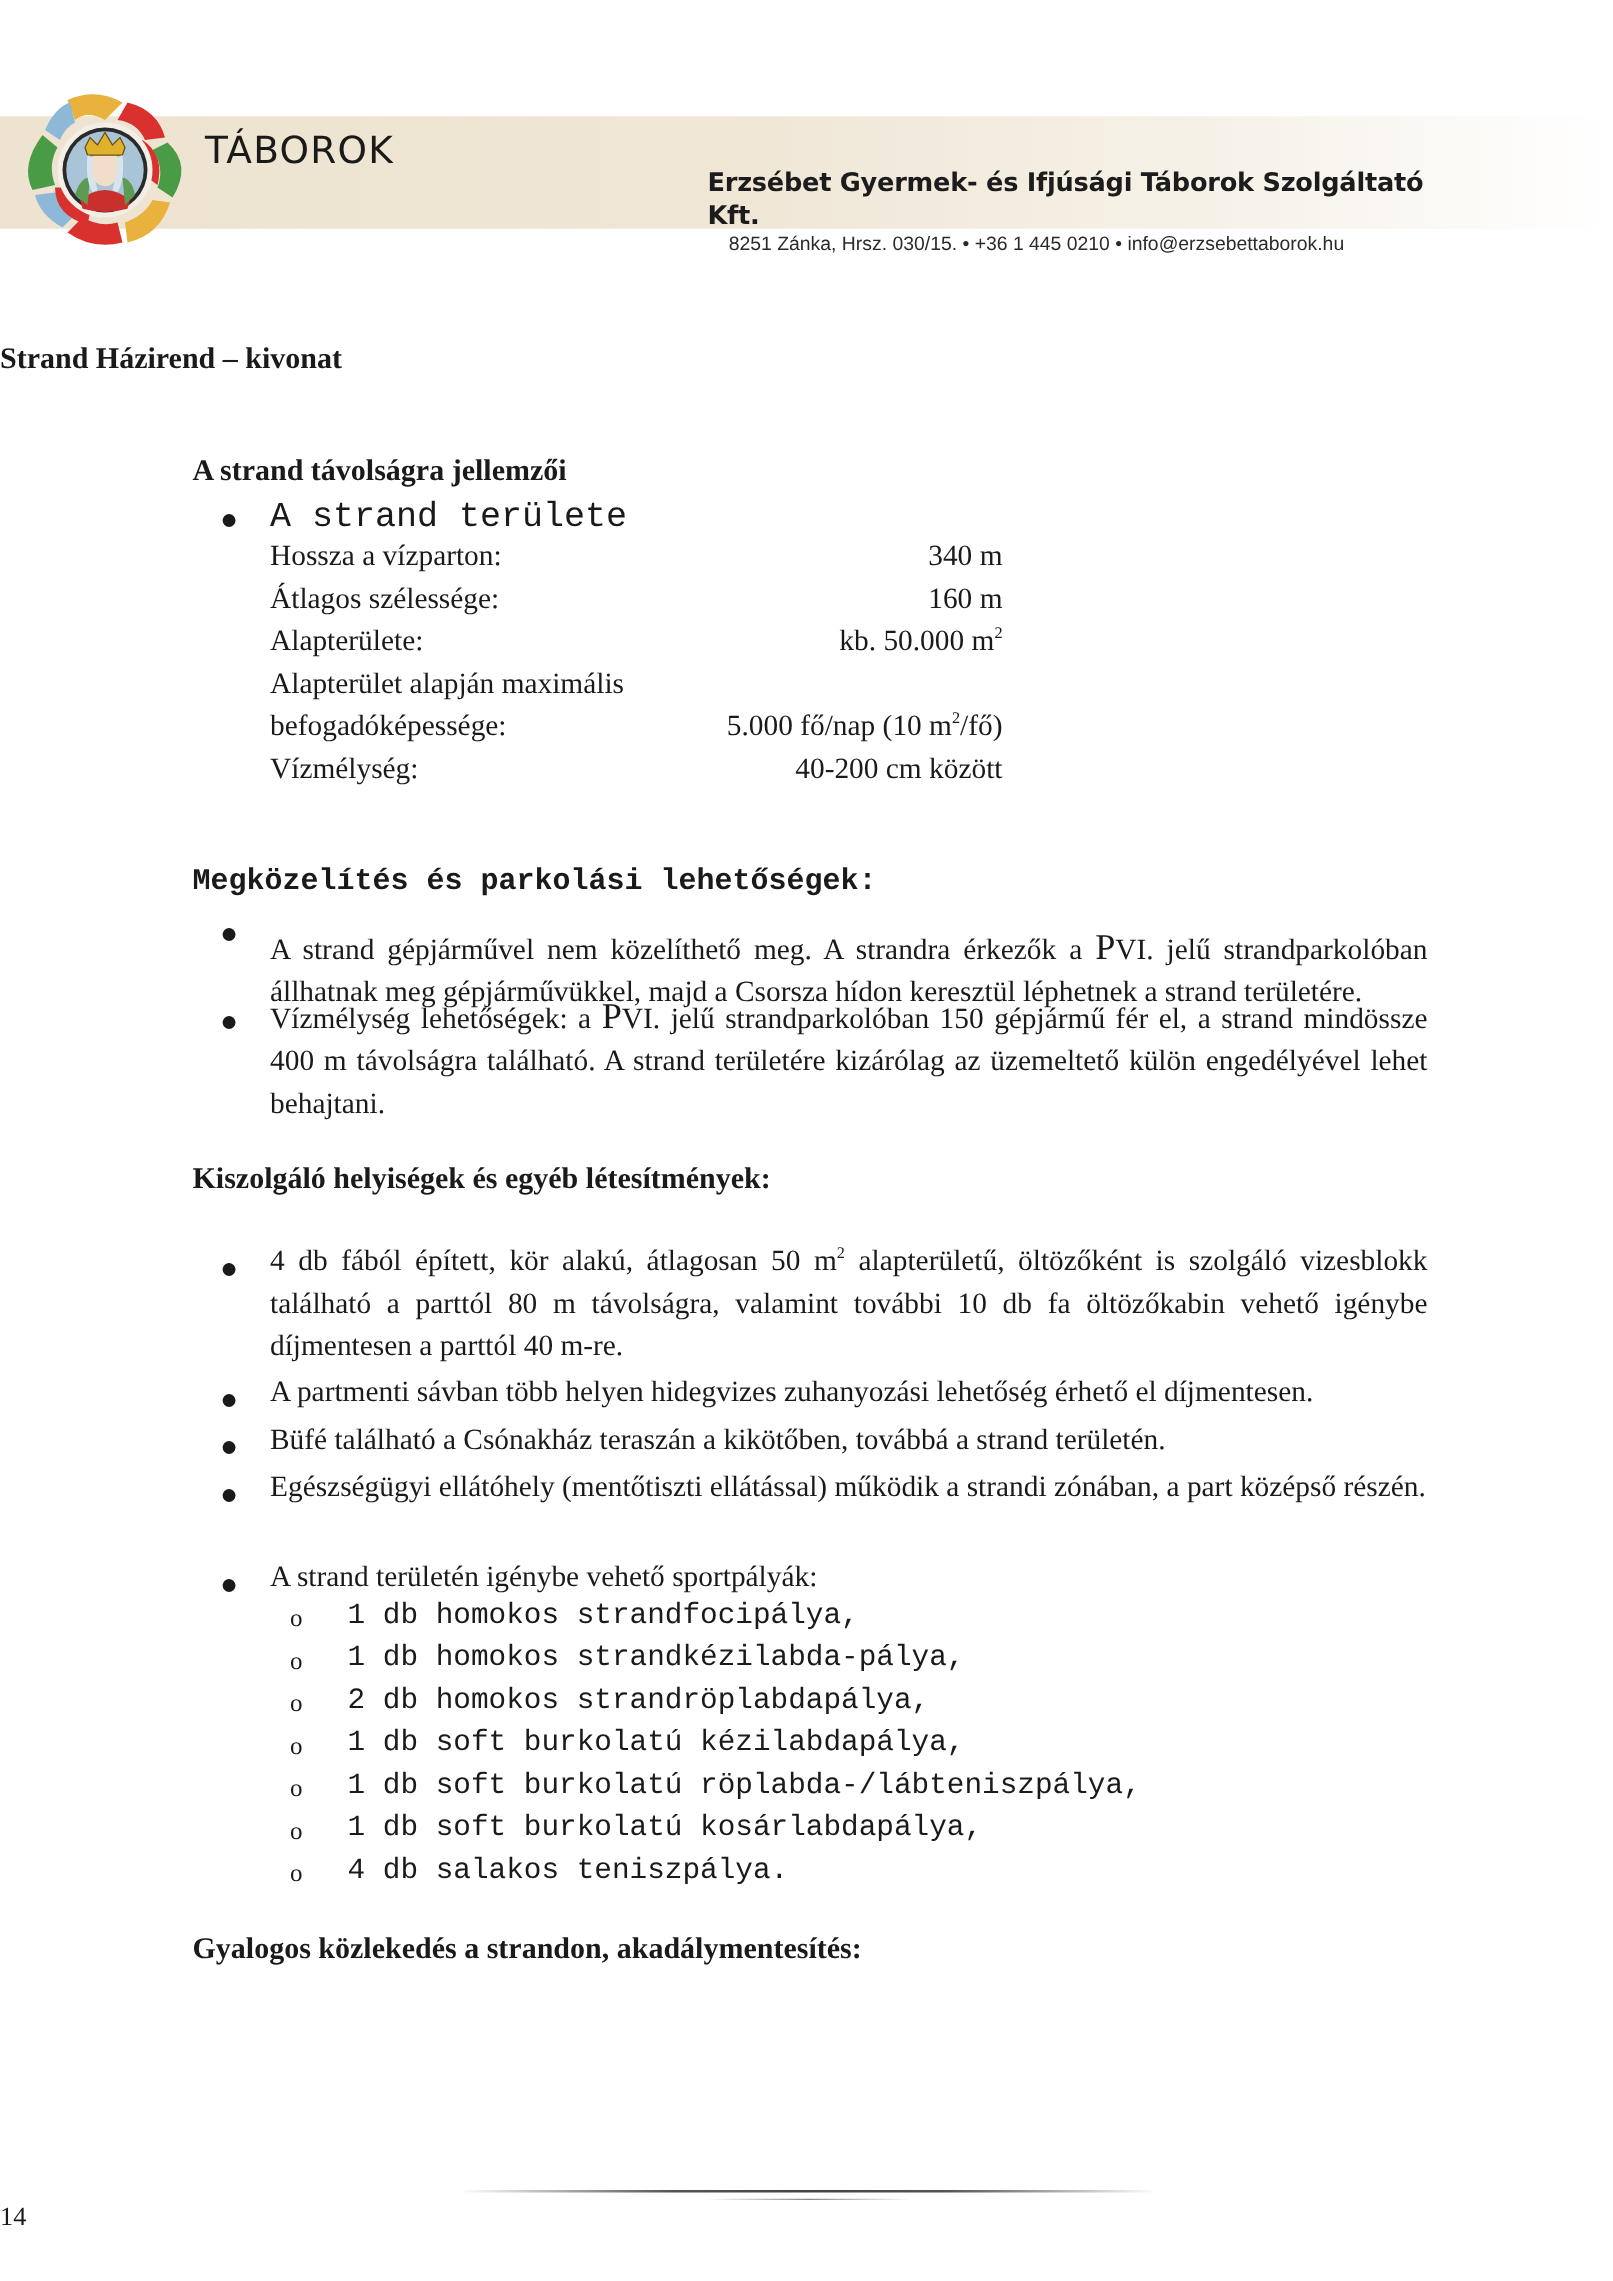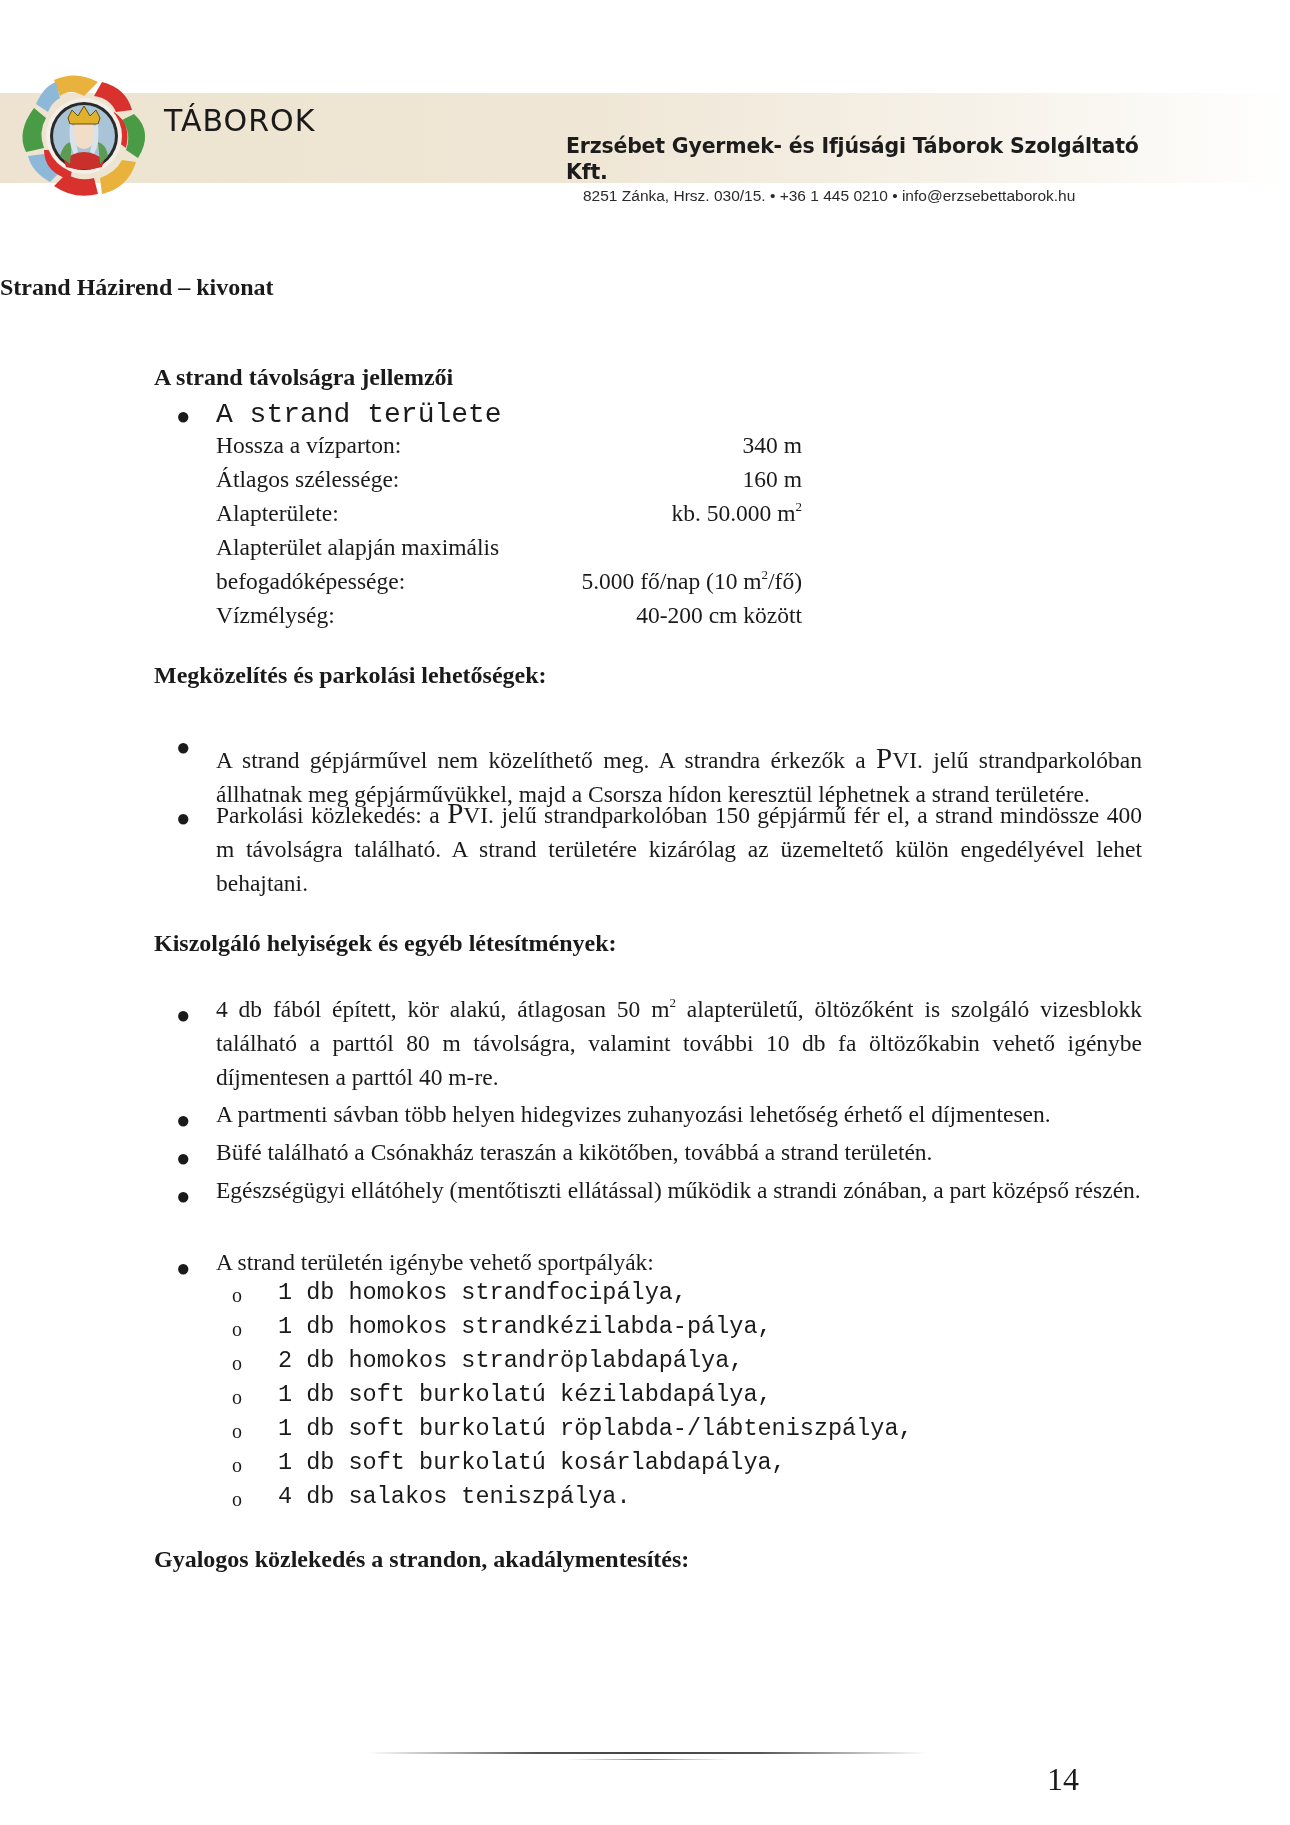--- a/index.html
+++ b/index.html
@@ -35,21 +35,21 @@
   .para { position: absolute; left: 216px; width: 926px; font-size: 23.5px; line-height: 34px; text-align: justify; }
   .para .bigp { font-size: 29px; }
 
   .sub-bullet { position: absolute; left: 232px; font-size: 20px; }
   .sub-text { position: absolute; left: 278px; font-size: 23.5px; font-family: Liberation Mono, monospace; }
 
   .footer-line { position: absolute; left: 368px; top: 1752px; width: 558px; height: 2px;
     background: linear-gradient(to right, rgba(80,80,80,0) 0%, #555 30%, #444 50%, #555 70%, rgba(80,80,80,0) 100%); }
   .footer-line2 { position: absolute; left: 565px; top: 1759px; width: 165px; height: 1px;
     background: linear-gradient(to right, rgba(120,120,120,0) 0%, #888 50%, rgba(120,120,120,0) 100%); }
-  .page-number { position: absolute; left: 0; width: 1079px; text-align: right; top: 1761px; font-size: 32px; }
+  .page-number { position: absolute; left: 0; width: 1079px; text-align: left; top: 1761px; font-size: 21px; }
 </style>
 </head>
 <body>
 
 <div class="header-band"></div>
 
 <svg class="logo" viewBox="0 0 146 128">
 
   <path d="M40 8 Q62 -2 84 10 L70 24 Q56 16 46 24 Z" fill="#e8b23c"></path>
   <path d="M88 10 Q112 16 118 38 L102 40 Q96 26 80 24 Z" fill="#d8312e"></path>
@@ -106,30 +106,30 @@
 </div>
 <div class="spec-row" style="top:568px;">
   <span class="spec-label">befogadóképessége:</span>
   <span class="spec-value"><span>5.000 fő/nap (10 m</span><sup>2</sup><span>/fő)</span></span>
 </div>
 <div class="spec-row" style="top:602px;">
   <span class="spec-label">Vízmélység:</span>
   <span class="spec-value">40-200 cm között</span>
 </div>
 
-<div class="h2" style="top:662px;">Megközelítés és parkolási lehetőségek:</div>
+<div class="h2" style="top:692px;font-family:Liberation Mono, monospace;">Megközelítés és parkolási lehetőségek:</div>
 
 <div class="bullet" style="top:735px;">●</div>
 <div class="para" style="top:725px;margin-top:16px;">
   <span>A strand gépjárművel nem közelíthető meg. A strandra érkezők a </span><span class="bigp">P</span><span>VI.</span><span> jelű strandparkolóban állhatnak meg gépjárművükkel, majd a Csorsza hídon keresztül léphetnek a strand területére.</span>
 </div>
 
 <div class="bullet" style="top:806px;">●</div>
 <div class="para" style="top:796px;">
-  <span>Parkolási közlekedés: a </span><span class="bigp">P</span><span>VI.</span><span> jelű strandparkolóban 150 gépjármű fér el, a strand mindössze 400 m távolságra található. A strand területére kizárólag az üzemeltető külön engedélyével lehet behajtani.</span>
+  <span>Vízmélység lehetőségek: a </span><span class="bigp">P</span><span>VI.</span><span> jelű strandparkolóban 150 gépjármű fér el, a strand mindössze 400 m távolságra található. A strand területére kizárólag az üzemeltető külön engedélyével lehet behajtani.</span>
 </div>
 
 <div class="h2" style="top:930px;">Kiszolgáló helyiségek és egyéb létesítmények:</div>
 
 <div class="bullet" style="top:1003px;">●</div>
 <div class="para" style="top:992px;">
   <span>4 db fából épített, kör alakú, átlagosan 50 m</span><sup>2</sup><span> alapterületű, öltözőként is szolgáló vizesblokk található a parttól 80 m távolságra, valamint további 10 db fa öltözőkabin vehető igénybe díjmentesen a parttól 40 m-re.</span>
 </div>
 
 <div class="bullet" style="top:1108px;">●</div>

